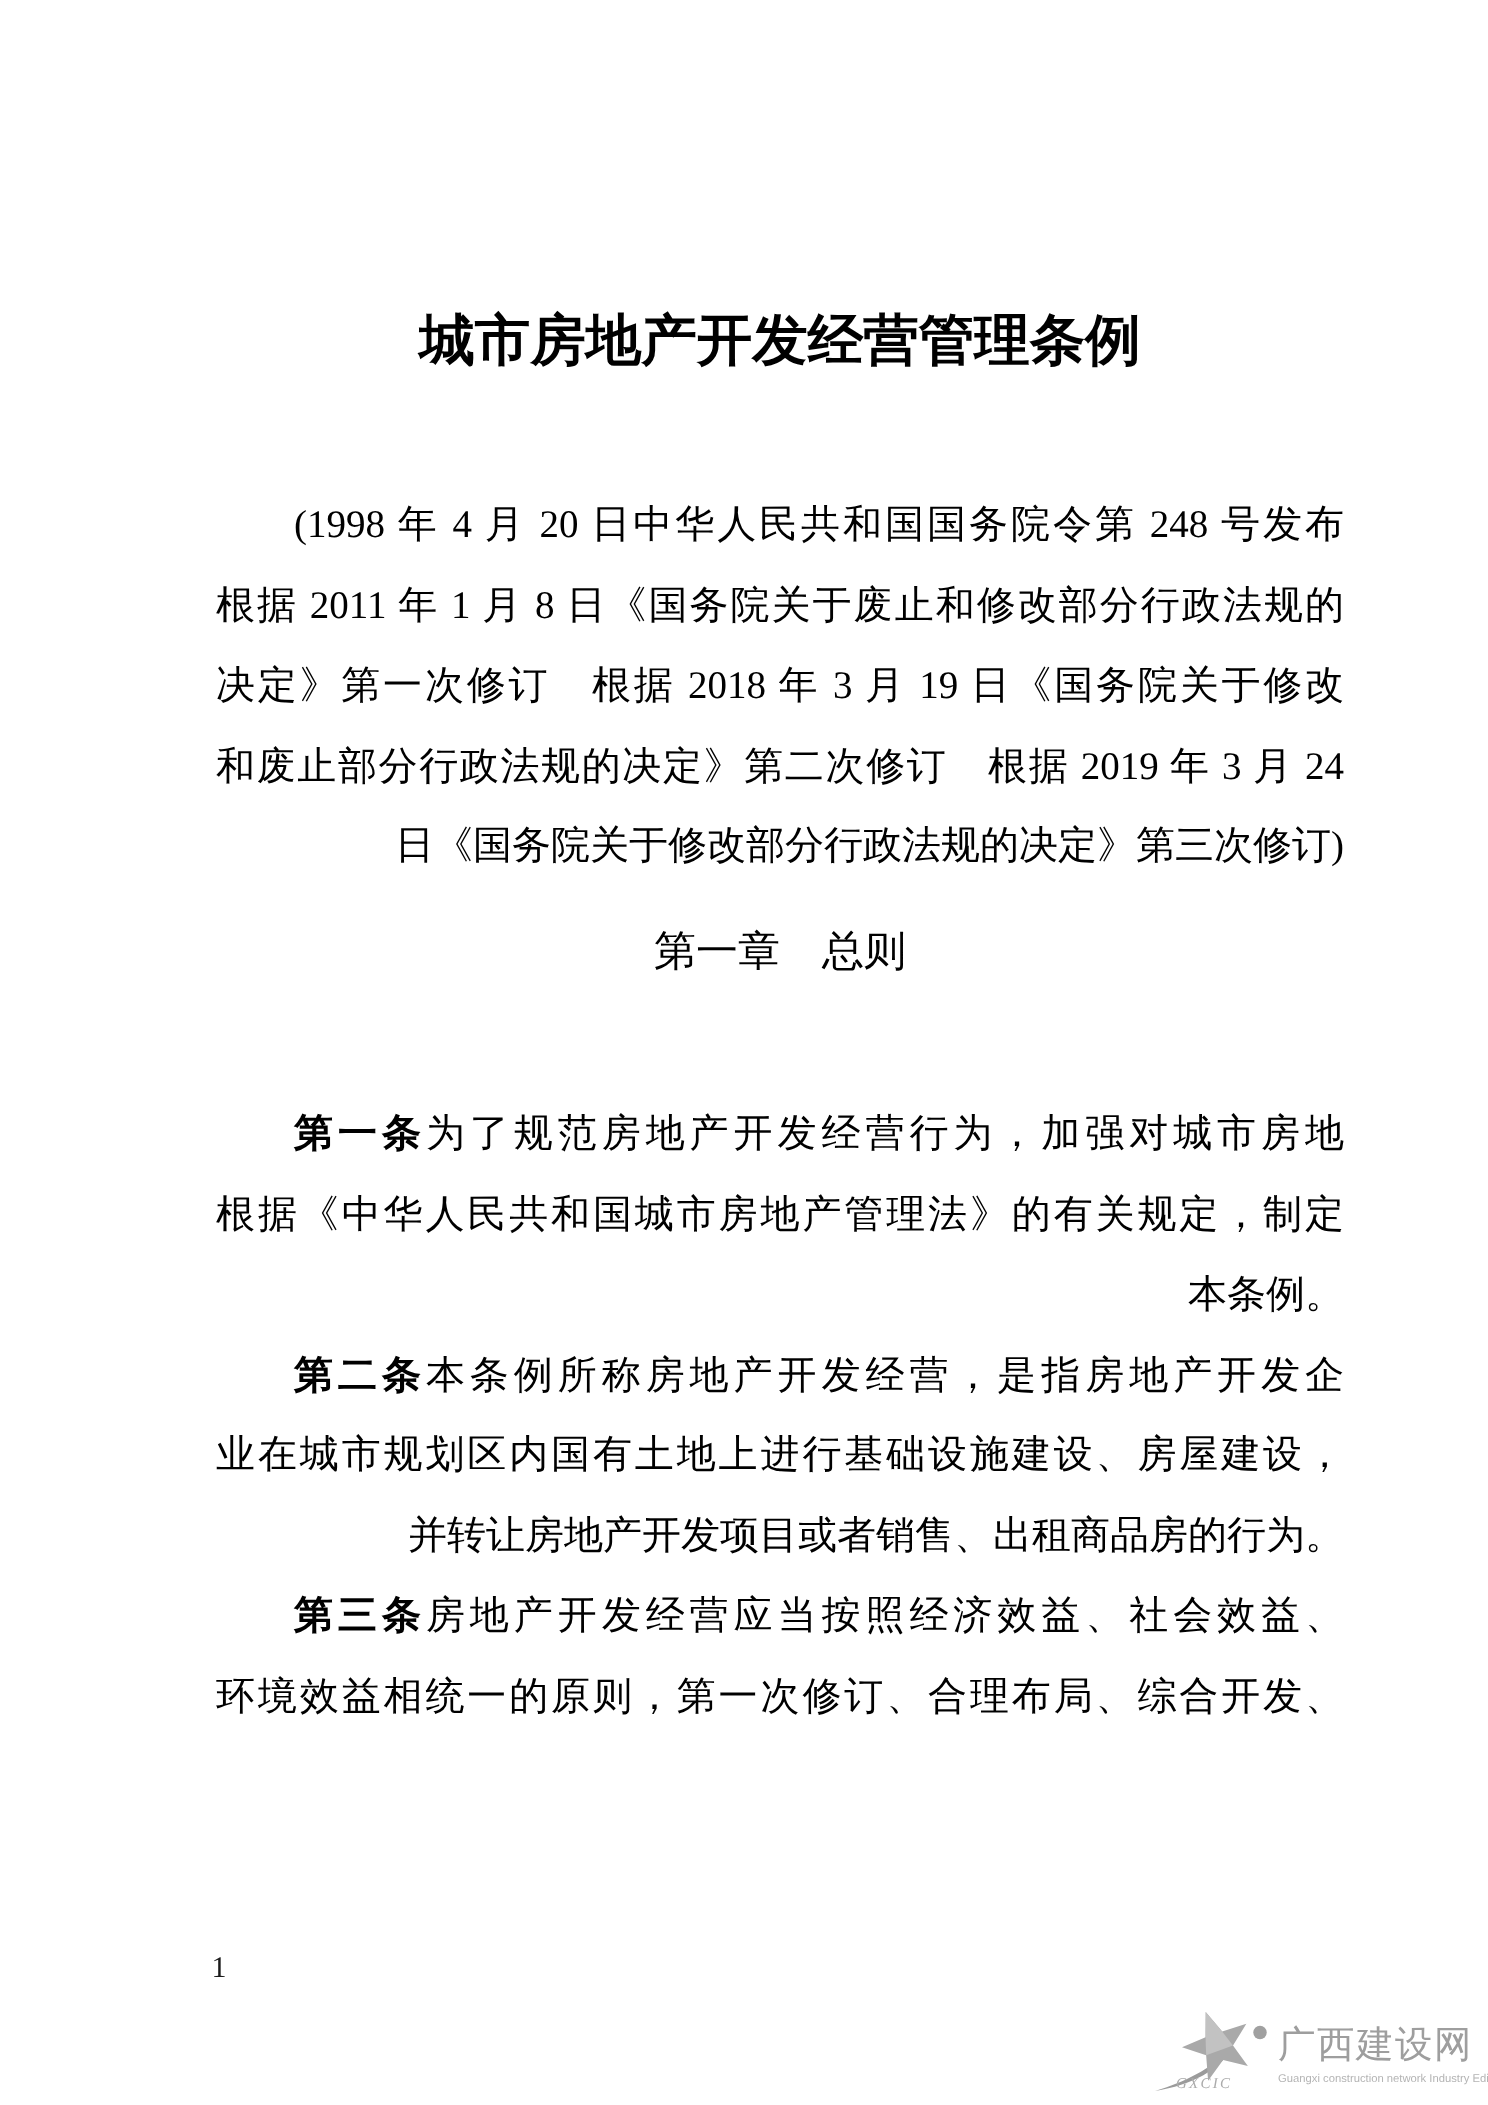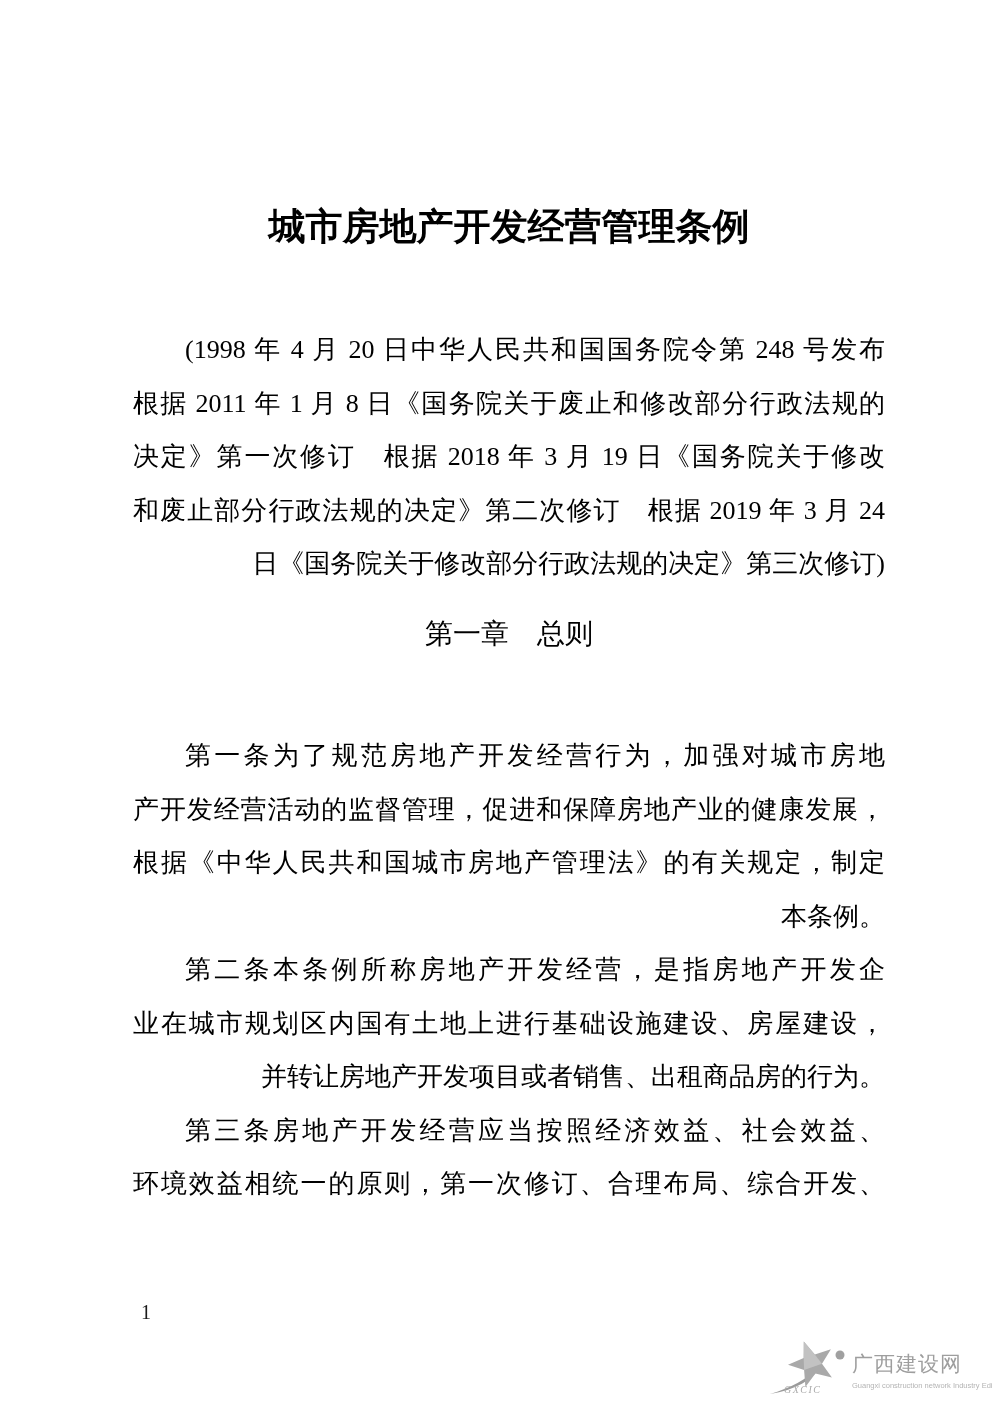--- a/index.html
+++ b/index.html
@@ -6,21 +6,21 @@
   body {
     width: 992px; height: 1403px;
     background: #ffffff;
     position: relative;
     overflow: hidden;
     font-family: "Liberation Serif", "DejaVu Serif", serif;
     color: #000;
   }
   .content {
     position: absolute;
-    left: 133px; top: 0;
+    left: 144px; top: 0;
     width: 752px;
   }
   .doc-title {
     margin: 200px 0 0 0;
     font-family: "Liberation Sans", "DejaVu Sans", sans-serif;
     font-weight: 700;
     font-size: 37px;
     line-height: 54px;
     text-align: center;
     color: #000;
@@ -42,21 +42,21 @@
     font-family: "Liberation Sans", "DejaVu Sans", sans-serif;
     font-weight: 400;
     font-size: 28px;
     line-height: 54px;
     text-align: center;
     color: #000;
   }
   .body-text { margin-top: 68px; }
   .art-label {
     font-family: "Liberation Sans", "DejaVu Sans", sans-serif;
-    font-weight: 400;
+    font-weight: 700;
   }
   .page-number {
     position: absolute;
     left: 141px; top: 1300px;
     font-family: "Liberation Serif", "DejaVu Serif", serif;
     font-size: 20px;
     line-height: 24px;
     color: #1a1a1a;
   }
   .watermark {
@@ -76,21 +76,21 @@
     font-style: italic;
     font-size: 10px;
     letter-spacing: 1.5px;
     color: #ababab;
     white-space: nowrap;
   }
   .wm-cn {
     position: absolute;
     left: 84px; top: 13px;
     font-family: "Liberation Serif", "DejaVu Serif", serif;
-    font-size: 21px;
+    font-size: 25px;
     line-height: 26px;
     letter-spacing: 1px;
     color: #9e9e9e;
     white-space: nowrap;
   }
   .wm-en {
     position: absolute;
     left: 84px; top: 42.5px;
     font-family: "Liberation Sans", "DejaVu Sans", sans-serif;
     font-size: 7.5px;
@@ -114,21 +114,20 @@
     <div class="line">日《国务院关于修改部分行政法规的决定》第三次修订)</div>
   </section>
 
   <h2 class="chapter">第一章　总则</h2>
 
   <section class="body-text">
 
     <div class="line jl first">
       <span class="art-label">第一条</span><span>为了规范房地产开发经营行为，加强对城市房地</span>
     </div>
-    <div class="line jl">产开发经营活动的监督管理，促进和保障房地产业的健康发展，</div>
     <div class="line jl">根据《中华人民共和国城市房地产管理法》的有关规定，制定</div>
     <div class="line">本条例。</div>
 
     <div class="line jl first">
       <span class="art-label">第二条</span><span>本条例所称房地产开发经营，是指房地产开发企</span>
     </div>
     <div class="line jl">业在城市规划区内国有土地上进行基础设施建设、房屋建设，</div>
     <div class="line">并转让房地产开发项目或者销售、出租商品房的行为。</div>
 
     <div class="line jl first">

